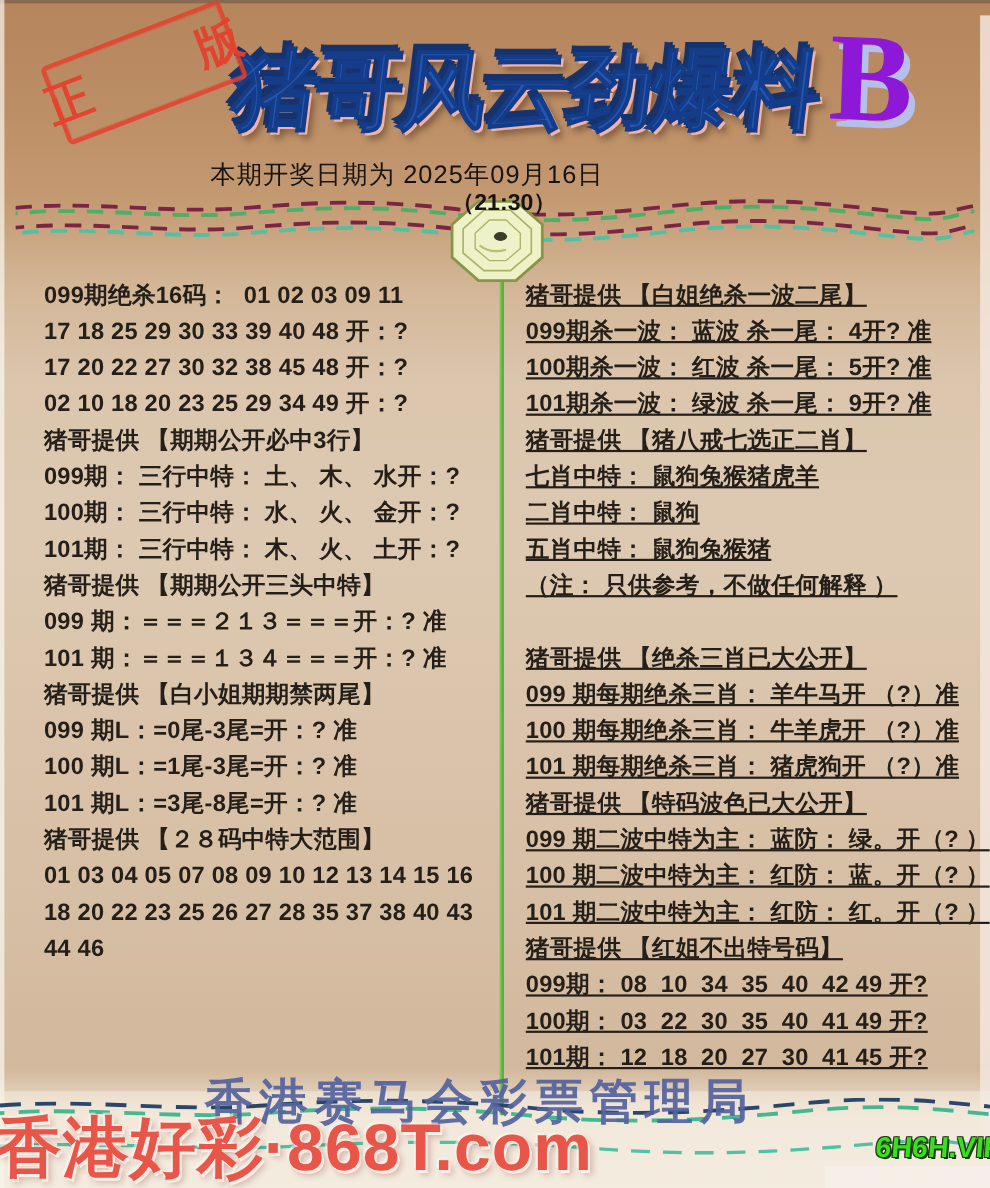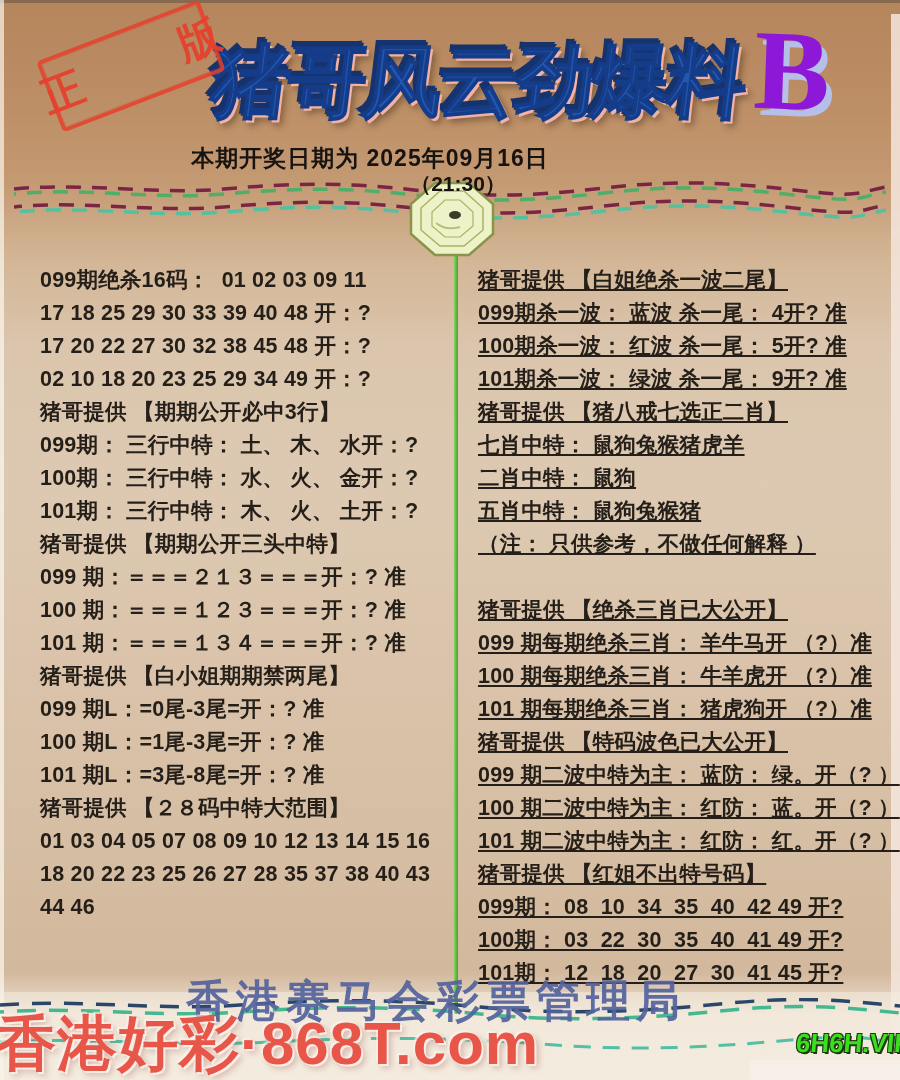--- a/index.html
+++ b/index.html
@@ -59,39 +59,39 @@
   .edition{
     position:absolute;left:754px;top:8px;
     font-family:"Liberation Serif","DejaVu Serif",serif;
     font-size:114px;font-weight:700;line-height:1.1;
     color:var(--edition-purple);
     text-shadow:6px 7px 0 #b6bfe8;
     transform:rotate(2deg);z-index:6;
   }
   .date-line{
     position:absolute;left:0;top:143px;width:740px;text-align:center;
-    font-size:23px;font-weight:700;color:#171310;letter-spacing:1px;z-index:6;
+    font-size:23px;font-weight:400;color:#171310;letter-spacing:1px;z-index:6;
   }
   .time-line{
     position:absolute;left:0;top:170px;width:916px;text-align:center;
     font-size:21px;font-weight:700;color:#171310;z-index:9;
   }
 
   .wavy{position:absolute;z-index:3;}
   .wavy.top{left:14px;top:180px;}
   .wavy.bottom{left:0;top:998px;z-index:3;}
 
   .emblem{position:absolute;left:406px;top:178px;width:94px;height:82px;z-index:8;}
 
   .vdivider{
     position:absolute;left:454px;top:248px;width:4px;height:766px;border-radius:2px;
     background:linear-gradient(90deg,#86d45e,#46a132);z-index:2;
   }
 
-  .col{position:absolute;top:264px;font-size:21.5px;font-weight:700;color:var(--text-dark);z-index:4;}
+  .col{position:absolute;top:252px;font-size:21.5px;font-weight:700;color:var(--text-dark);z-index:4;}
   .col.left{left:40px;width:416px;}
   .col.right{left:478px;width:414px;text-decoration:underline;}
   .tip-line{height:33px;line-height:33px;white-space:pre;letter-spacing:.2px;}
 
   .wm-blue{
     position:absolute;left:186px;top:972px;z-index:4;
     font-size:44px;font-weight:900;letter-spacing:6px;white-space:nowrap;
     color:var(--watermark-blue);opacity:.92;
   }
   .wm-red{
@@ -151,21 +151,20 @@
       <div class="tip-line">099期绝杀16码：  01 02 03 09 11</div>
       <div class="tip-line">17 18 25 29 30 33 39 40 48 开：?</div>
       <div class="tip-line">17 20 22 27 30 32 38 45 48 开：?</div>
       <div class="tip-line">02 10 18 20 23 25 29 34 49 开：?</div>
       <div class="tip-line">猪哥提供 【期期公开必中3行】</div>
       <div class="tip-line">099期： 三行中特： 土、 木、 水开：?</div>
       <div class="tip-line">100期： 三行中特： 水、 火、 金开：?</div>
       <div class="tip-line">101期： 三行中特： 木、 火、 土开：?</div>
       <div class="tip-line">猪哥提供 【期期公开三头中特】</div>
       <div class="tip-line">099 期：＝＝＝２１３＝＝＝开：? 准</div>
-      <div class="tip-line">100 期：＝＝＝１２３＝＝＝开：? 准</div>
       <div class="tip-line">101 期：＝＝＝１３４＝＝＝开：? 准</div>
       <div class="tip-line">猪哥提供 【白小姐期期禁两尾】</div>
       <div class="tip-line">099 期L：=0尾-3尾=开：? 准</div>
       <div class="tip-line">100 期L：=1尾-3尾=开：? 准</div>
       <div class="tip-line">101 期L：=3尾-8尾=开：? 准</div>
       <div class="tip-line">猪哥提供 【２８码中特大范围】</div>
       <div class="tip-line">01 03 04 05 07 08 09 10 12 13 14 15 16</div>
       <div class="tip-line">18 20 22 23 25 26 27 28 35 37 38 40 43</div>
       <div class="tip-line">44 46</div>
     </div>

